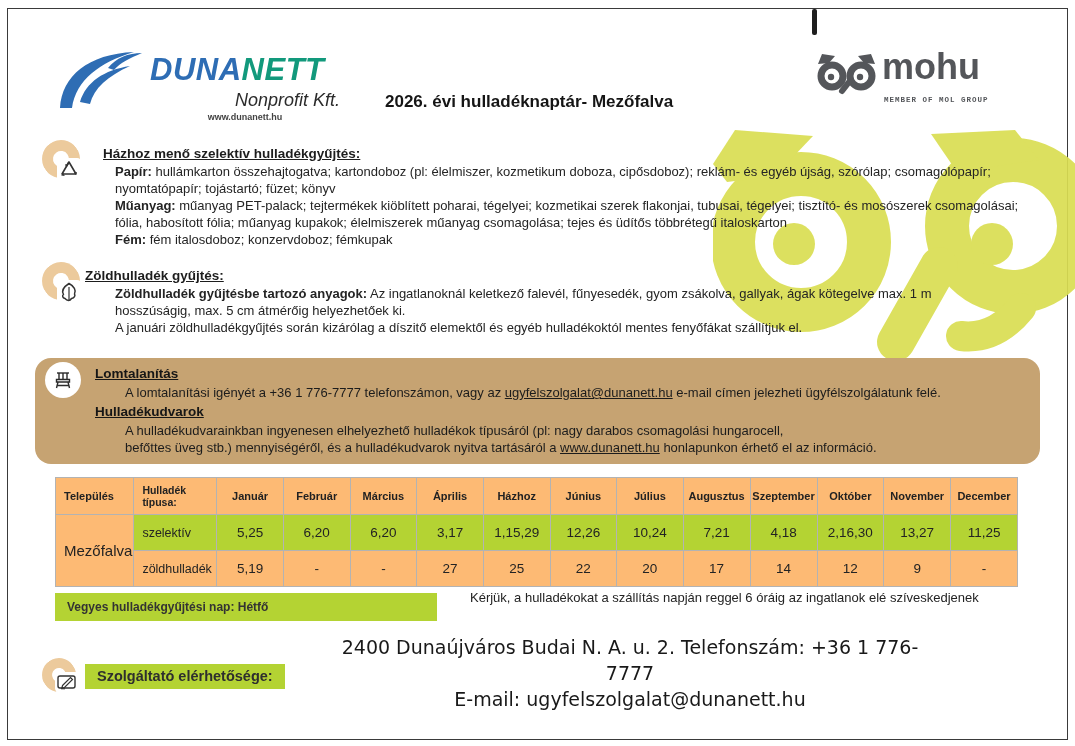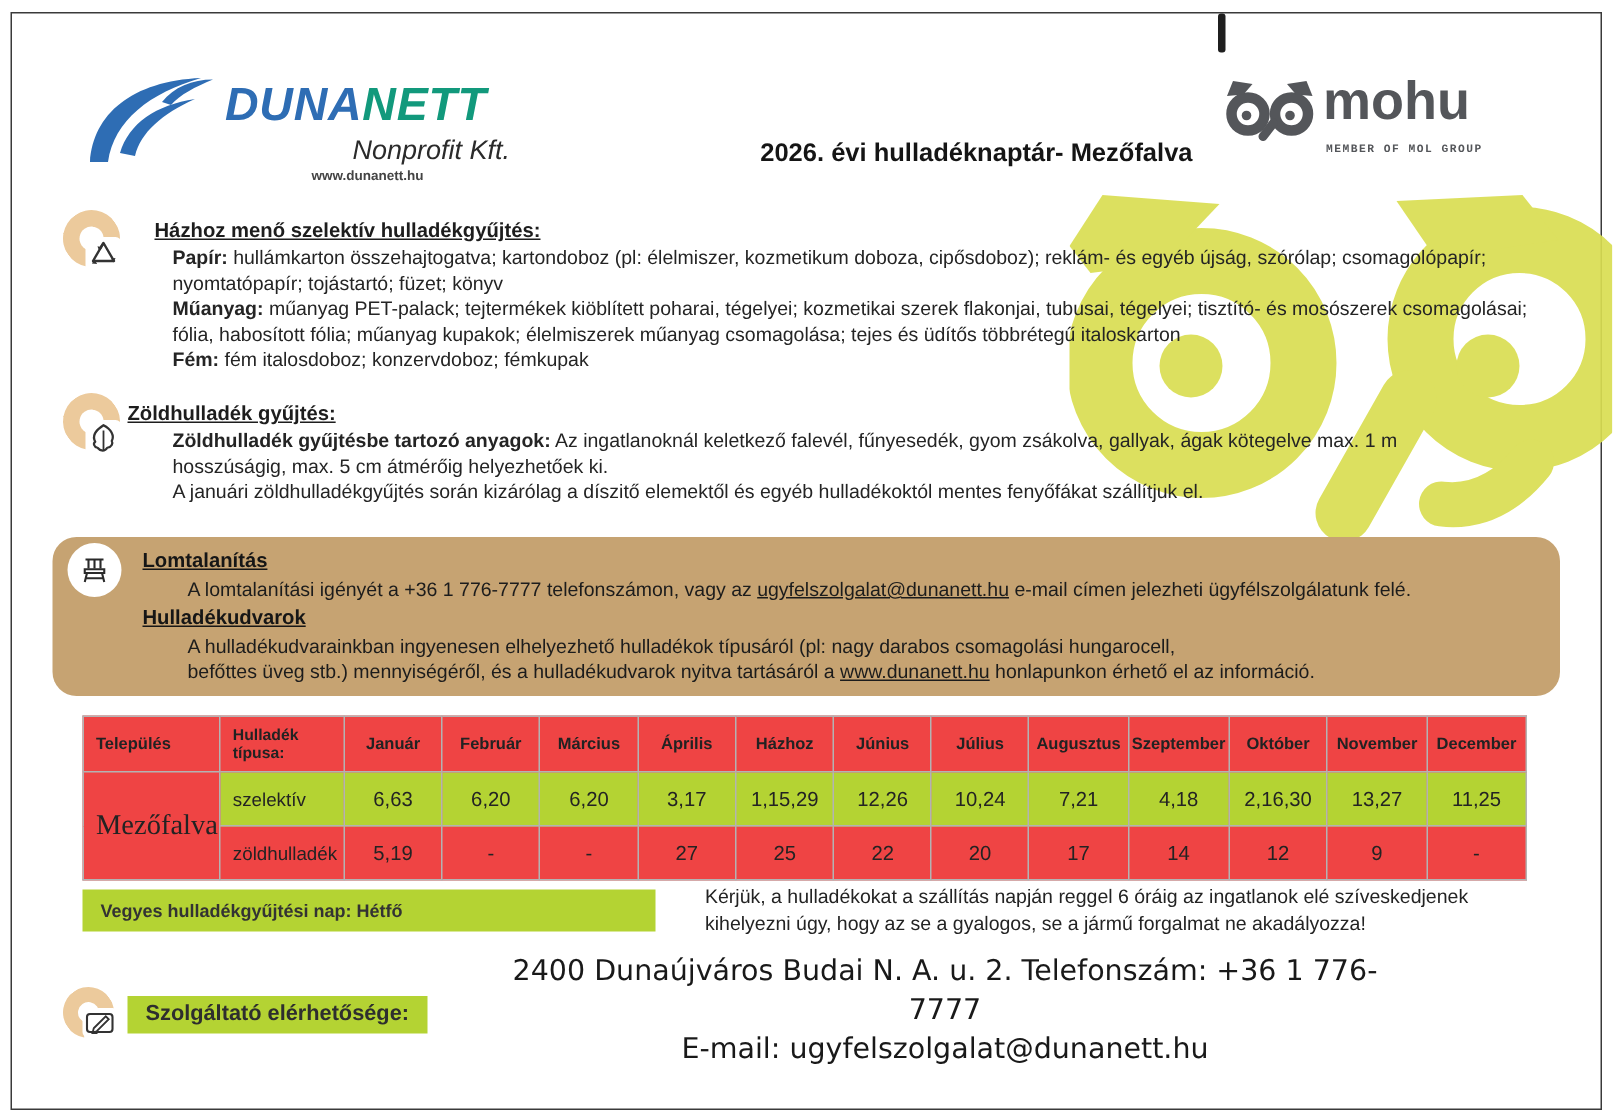--- a/index.html
+++ b/index.html
@@ -9,21 +9,21 @@
   }
   .frame{position:absolute;left:7px;top:8px;width:1059px;height:730px;border:1.5px solid #3a3a3a;pointer-events:none;}
   .artifact{position:absolute;left:812px;top:9px;width:5px;height:26px;background:#1f1f1f;border-radius:2px;}
 
   
   .brand-name{position:absolute;left:150px;top:52px;font-size:31px;font-weight:800;font-style:italic;letter-spacing:.5px;}
   .brand-blue{color:#2e6db4;}
   .brand-teal{color:#12997c;}
   .brand-sub{position:absolute;left:150px;top:90px;width:190px;text-align:right;font-style:italic;font-size:18px;color:#2b2b2b;}
   .brand-url{position:absolute;left:150px;top:112px;width:190px;text-align:center;font-size:9px;font-weight:bold;color:#444;}
-  .doc-title{position:absolute;left:385px;top:92px;width:410px;text-align:right;font-size:17px;font-weight:bold;color:#151515;}
+  .doc-title{position:absolute;left:385px;top:92px;width:410px;text-align:left;font-size:17px;font-weight:bold;color:#151515;}
   .mohu-name{position:absolute;left:882px;top:46px;font-size:36px;font-weight:bold;color:#54565a;letter-spacing:0;}
   .mohu-tag{position:absolute;left:884px;top:96px;font-size:7.5px;font-weight:bold;letter-spacing:1px;color:#54565a;font-family:Liberation Mono, monospace;}
 
   
   .watermark{position:absolute;left:713px;top:130px;width:362px;height:240px;z-index:0;opacity:.92;}
   .sec-heading{position:absolute;font-size:13.5px;font-weight:bold;text-decoration:underline;color:#1d1d1d;z-index:1;}
   .body-block{position:absolute;font-size:13px;line-height:17px;color:#242424;z-index:1;}
   .b{font-weight:bold;}
   .u{text-decoration:underline;}
 
@@ -31,26 +31,26 @@
   .arc{position:absolute;width:16px;height:16px;border:11px solid #ecca9c;border-radius:50%;border-bottom-color:transparent;transform:rotate(-35deg);z-index:1;}
   .arc-glyph{position:absolute;z-index:2;background:#fff;border-radius:4px;line-height:0;padding:1px;}
 
   
   .panel{position:absolute;left:35px;top:358px;width:1005px;height:106px;background:#c6a372;border-radius:16px;z-index:1;}
   .panel-circle{position:absolute;left:45px;top:362px;width:36px;height:36px;background:#fff;border-radius:50%;z-index:2;display:flex;align-items:center;justify-content:center;}
   .panel-heading{position:absolute;font-size:13.5px;font-weight:bold;text-decoration:underline;color:#161616;z-index:2;}
   .panel-text{position:absolute;font-size:13px;color:#1c1c1c;z-index:2;line-height:17px;}
 
   
-  .cal-table{position:absolute;left:55px;top:477px;width:963px;border-collapse:collapse;z-index:1;background:#ef4444;}
+  .cal-table{position:absolute;left:55px;top:477px;width:963px;border-collapse:collapse;z-index:1;background:#fdba74;}
   .cal-table th,.cal-table td{border:1px solid #b3b3b3;font-size:11px;}
   .cal-table th{height:34px;font-weight:bold;text-align:center;color:#222;}
   .cal-table th.left{text-align:left;padding-left:8px;}
   .cal-table td{height:33px;text-align:center;font-size:13.5px;color:#232323;}
-  .cal-table td.settlement{text-align:center;padding-left:8px;font-size:19px;font-family:Liberation Serif, serif;}
+  .cal-table td.settlement{text-align:center;padding-left:8px;font-size:15px;}
   .cal-table td.type{text-align:left;padding-left:8px;font-size:12.5px;}
   .green{background:#b4d333;}
 
   .mixed-bar{position:absolute;left:55px;top:593px;width:382px;height:28px;background:#b4d333;z-index:1;}
   .mixed-bar span{display:block;font-size:12px;font-weight:bold;line-height:28px;padding-left:12px;color:#333;}
   .notice{position:absolute;left:470px;top:589px;width:556px;font-size:13px;line-height:18px;color:#232323;z-index:1;}
 
   .svc-label{position:absolute;left:85px;top:664px;height:25px;background:#b4d333;z-index:1;padding:0 12px;}
   .svc-label span{font-size:14.5px;font-weight:bold;line-height:25px;color:#2e2e2e;}
   .contact{position:absolute;left:330px;top:634px;width:600px;text-align:center;font-family:"DejaVu Sans",sans-serif;font-size:19px;line-height:26px;color:#191919;z-index:1;}
@@ -183,21 +183,21 @@
       <th>Július</th>
       <th>Augusztus</th>
       <th>Szeptember</th>
       <th>Október</th>
       <th>November</th>
       <th>December</th>
     </tr>
     <tr>
       <td class="settlement" rowspan="2">Mezőfalva</td>
       <td class="type green">szelektív</td>
-      <td class="green">6,63</td>
+      <td class="green">5,25</td>
       <td class="green">6,20</td>
       <td class="green">6,20</td>
       <td class="green">3,17</td>
       <td class="green">1,15,29</td>
       <td class="green">12,26</td>
       <td class="green">10,24</td>
       <td class="green">7,21</td>
       <td class="green">4,18</td>
       <td class="green">2,16,30</td>
       <td class="green">13,27</td>
@@ -220,21 +220,20 @@
     </tr>
   </tbody>
     </table>
 
   <div class="mixed-bar">
     <span>Vegyes hulladékgyűjtési nap: Hétfő</span>
   </div>
 
   <div class="notice">
     <div>Kérjük, a hulladékokat a szállítás napján reggel 6 óráig az ingatlanok elé szíveskedjenek</div>
-    <div>kihelyezni úgy, hogy az se a gyalogos, se a jármű forgalmat ne akadályozza!</div>
   </div>
 
   <div class="arc" style="left:42px;top:658px;width:14px;height:14px;border-width:10px;"></div>
   <span class="arc-glyph" style="left:55px;top:672px;">
     <svg width="22" height="18" viewBox="0 0 22 18" fill="none" stroke="#333" stroke-width="1.4">
       <rect x="2" y="3" width="17" height="12" rx="2"></rect>
       <path d="M6.5,12.5 L14.5,4.5 L16.5,6.5 L8.5,14.5 L5.8,15.2 Z" stroke-width="1.2"></path>
       <path d="M5,15.8 L9,15.8" stroke-width="1"></path>
     </svg>
   </span>

